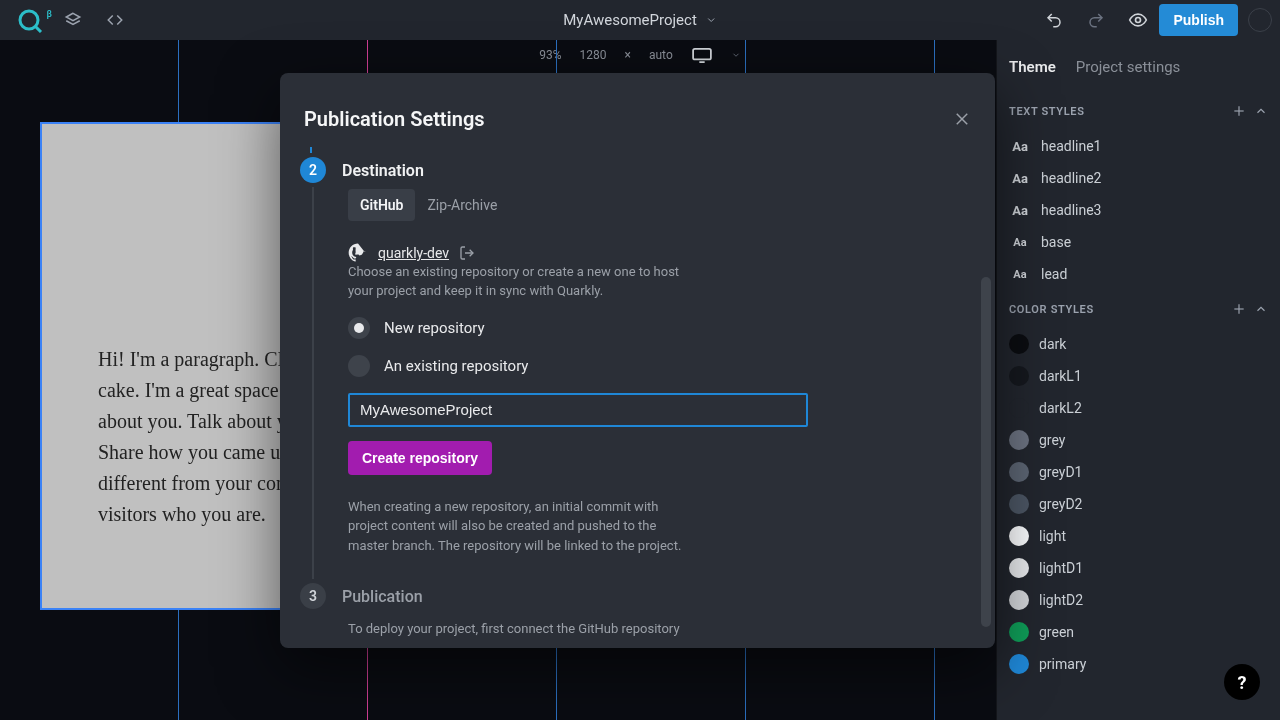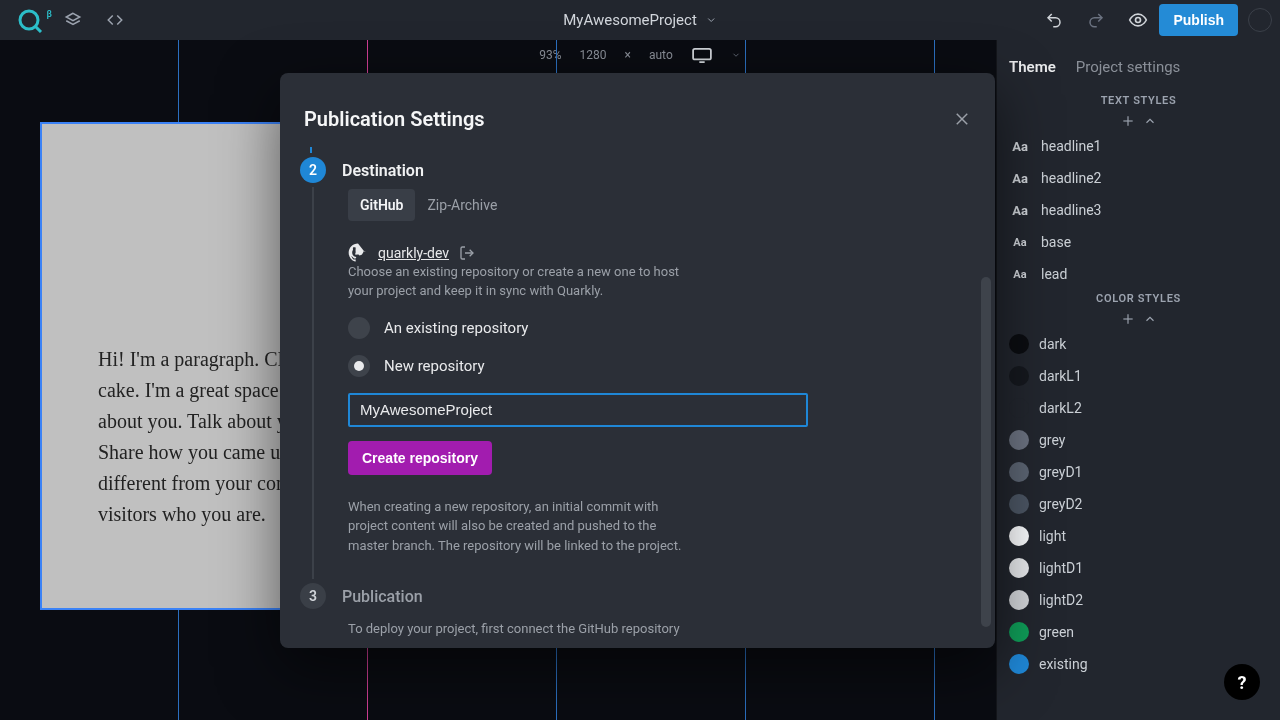--- a/index.html
+++ b/index.html
@@ -24,21 +24,21 @@
 .guide-pink { position:absolute; top:40px; bottom:0; width:1px; background:#cf3e93; left:367px; }
 
 
 .page-card { position:absolute; top:122px; left:40px; width:775px; height:488px; background:#c0c0c0; border:2px solid #3b82f6; padding:220px 56px 0 56px; color:#222; font-size:20px; line-height:1.55; font-family: Georgia, 'Times New Roman', serif; }
 
 
 .sidepanel { position:absolute; top:40px; right:0; width:284px; bottom:0; background:#22262e; border-left:1px solid #14161b; }
 .sp-tabs { display:flex; height:54px; align-items:center; padding:0 12px; gap:20px; font-size:15px; }
 .sp-tab { color:#8a8f98; cursor:pointer; }
 .sp-tab.active { color:#e9eaec; font-weight:600; }
-.sp-section-hdr { height:34px; display:flex; align-items:center; justify-content:space-between; padding:0 12px; color:#9ca3af; font-size:11px; letter-spacing:0.06em; font-weight:600;flex-direction:column; }
+.sp-section-hdr { height:34px; display:flex; align-items:center; justify-content:space-between; padding:0 12px; color:#9ca3af; font-size:11px; letter-spacing:0.06em; font-weight:600; }
 .sp-section-hdr .actions { display:flex; gap:8px; color:#8a8f98; }
 .sp-list { padding:2px 0; }
 .sp-item { height:32px; display:flex; align-items:center; gap:10px; padding:0 12px; color:#cbd0d6; font-size:14px; cursor:pointer; }
 .aa-icon { width:22px; font-size:13px; font-weight:700; color:#cfd3d8; text-align:center;}
 .aa-icon.small{ font-size:11px;}
 .color-swatch { width:20px; height:20px; border-radius:50%; flex:0 0 20px; }
 
 
 .modal { position:absolute; top:73px; left:280px; width:715px; height:575px; background:#2b2f37; border-radius:8px; box-shadow:0 20px 60px rgba(0,0,0,0.55); overflow:hidden; }
 .modal-header { height:66px; display:flex; align-items:center; justify-content:space-between; padding:26px 24px 0 24px; }
@@ -257,21 +257,21 @@
       <div class="sp-item">
         <span class="color-swatch" style="background: rgb(211, 214, 218);"></span>
         <span>lightD2</span>
       </div>
       <div class="sp-item">
         <span class="color-swatch" style="background: rgb(15, 157, 88);"></span>
         <span>green</span>
       </div>
       <div class="sp-item">
         <span class="color-swatch" style="background: rgb(31, 135, 214);"></span>
-        <span>existing</span>
+        <span>primary</span>
       </div>
     </div>
 </div>
 
 <div class="modal">
   <div class="modal-header">
     <span class="modal-title">Publication Settings</span>
     <span class="close-x">
       <svg width="18" height="18" viewBox="0 0 24 24" stroke="#9ba0a8" stroke-width="2">
           <line x1="5" y1="5" x2="19" y2="19"></line>
@@ -307,26 +307,26 @@
               <path d="M9 21H5a2 2 0 0 1-2-2V5a2 2 0 0 1 2-2h4"></path>
               <polyline points="16 17 21 12 16 7"></polyline>
               <line x1="21" y1="12" x2="9" y2="12"></line>
             </svg>
         </span>
       </div>
 
       <div class="sub-text">Choose an existing repository or create a new one to host your project and keep it in sync with Quarkly.</div>
 
       <div class="radio-row">
+        <div class="radio selected"></div>
+        <div class="radio-label">New repository</div>
+      </div>
+      <div class="radio-row">
         <div class="radio"></div>
         <div class="radio-label">An existing repository</div>
-      </div>
-      <div class="radio-row">
-        <div class="radio selected"></div>
-        <div class="radio-label">New repository</div>
       </div>
 
       <input class="repo-input" value="MyAwesomeProject" style="">
 
       <br>
       <button class="create-btn">Create repository</button>
 
       <div class="hint">When creating a new repository, an initial commit with project content will also be created and pushed to the master branch. The repository will be linked to the project.</div>
     </div>
 

